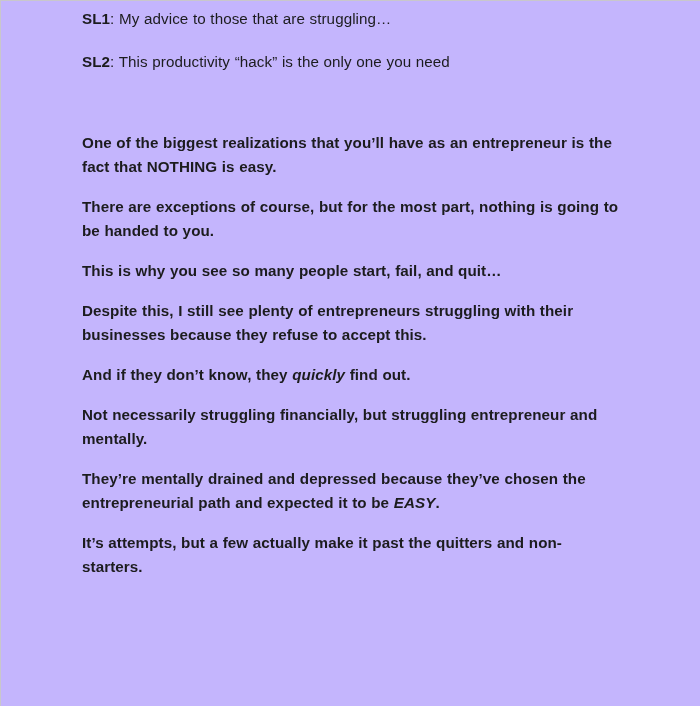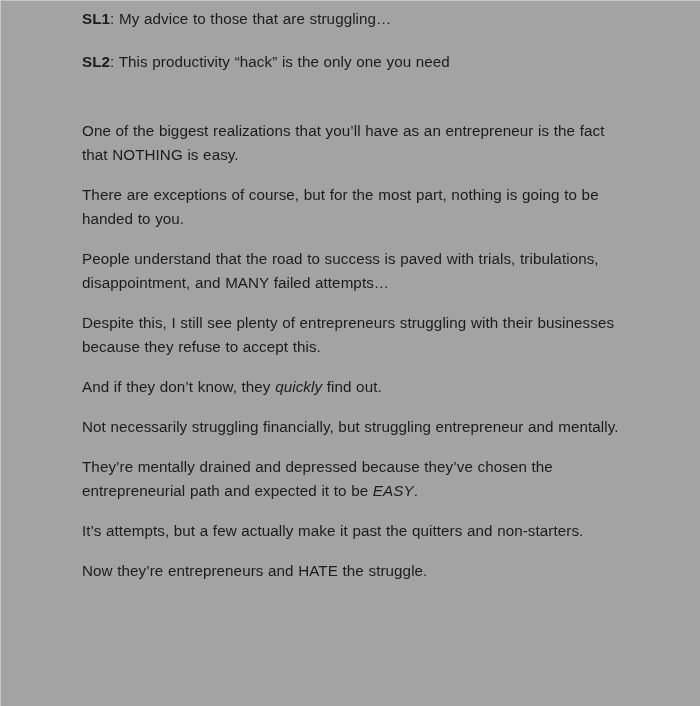--- a/index.html
+++ b/index.html
@@ -10,21 +10,21 @@
 
   body {
     font-family: "Liberation Sans", sans-serif;
   }
 
   #page {
     position: relative;
     width: 700px;
     height: 706px;
     box-sizing: border-box;
-    background: #a3a3a3;
+    background: #c4b5fd;
     border-top: 1px solid #c9c7cb;
     border-left: 1px solid #c9c7cb;
     overflow: hidden;
   }
 
   #doc-body {
     box-sizing: border-box;
     padding: 0px 78px 0 81px;
   }
 
@@ -51,21 +51,22 @@
 
   .subject-line:last-child {
     margin-bottom: 4px;
   }
 
   .sl-tag {
     font-weight: bold;
   }
 
   .body-copy {
-    margin-top: 45px;
+    margin-top: 57px;
+    font-weight: bold;
   }
 
   .body-copy .para {
     margin-bottom: 16px;
   }
 
   .body-copy .para:last-child {
     margin-bottom: 0;
   }
 
@@ -84,27 +85,26 @@
         <span class="sl-tag">SL1</span><span>:</span><span> My advice to those that are struggling…</span>
       </p>
       <p class="para subject-line">
         <span class="sl-tag">SL2</span><span>:</span><span> This productivity “hack” is the only one you need</span>
       </p>
     </div>
 
     <div class="block body-copy">
       <p class="para">One of the biggest realizations that you’ll have as an entrepreneur is the fact that NOTHING is easy.</p>
       <p class="para">There are exceptions of course, but for the most part, nothing is going to be handed to you.</p>
-      <p class="para">People understand that the road to success is paved with trials, tribulations, disappointment, and MANY failed attempts…</p>
+      <p class="para">This is why you see so many people start, fail, and quit…</p>
       <p class="para">Despite this, I still see plenty of entrepreneurs struggling with their businesses because they refuse to accept this.</p>
       <p class="para">
         <span>And if they don’t know, they </span><em>quickly</em><span> find out.</span>
       </p>
       <p class="para">Not necessarily struggling financially, but struggling entrepreneur and mentally.</p>
       <p class="para">
         <span>They’re mentally drained and depressed because they’ve chosen the entrepreneurial path and expected it to be </span><em>EASY</em><span>.</span>
       </p>
       <p class="para">It’s attempts, but a few actually make it past the quitters and non-starters.</p>
-      <p class="para">Now they’re entrepreneurs and HATE the struggle.</p>
     </div>
 
   </div>
 </div>
 
 </body></html>

